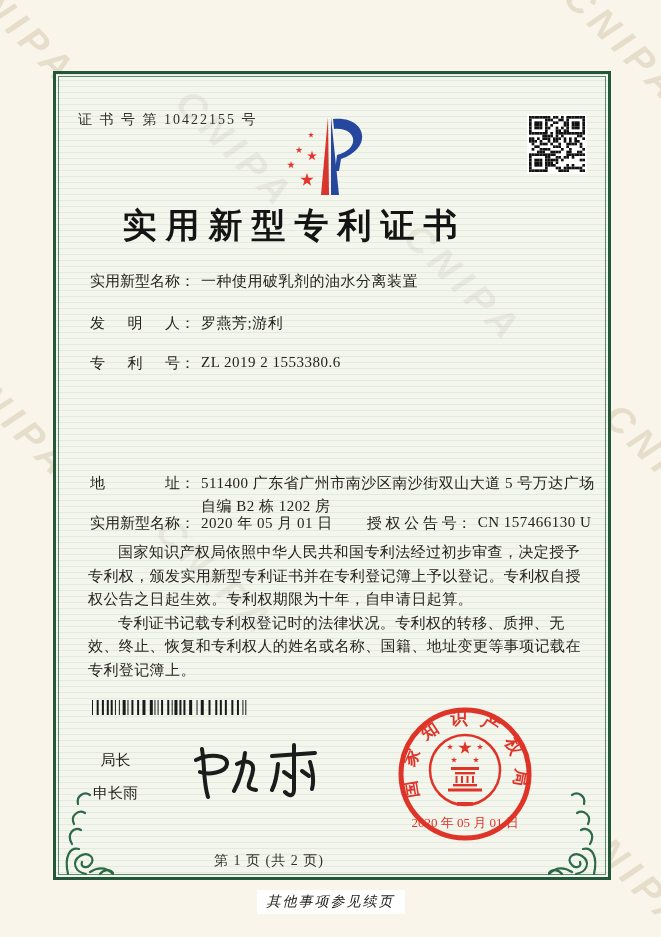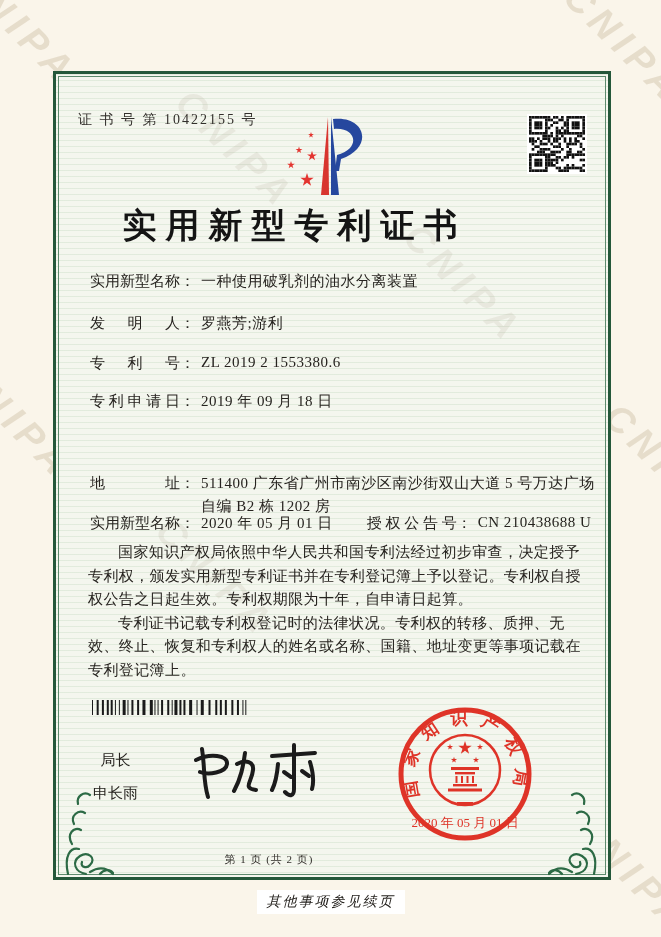--- a/index.html
+++ b/index.html
@@ -48,21 +48,21 @@
   .barcode{position:absolute;left:92px;top:700px;line-height:0;}
 
   .signoff{position:absolute;left:93px;top:751px;font-size:15px;color:#26231f;
            font-family:"Liberation Sans","DejaVu Sans",sans-serif;text-align:center;}
   .signoff .name{margin-top:14px;}
   .signature{position:absolute;left:182px;top:733px;}
 
   .seal{position:absolute;left:394px;top:703px;opacity:0.93;mix-blend-mode:multiply;}
 
   .pageinfo{position:absolute;left:0;top:852px;width:538px;text-align:center;
-            font-size:11px;color:#33302c;letter-spacing:1px;}
+            font-size:14px;color:#33302c;letter-spacing:1px;}
   .contnote{position:absolute;left:0;top:890px;width:661px;text-align:center;z-index:5;}
   .contnote span{display:inline-block;background:#ffffff;padding:3px 10px;font-size:14px;
                  font-style:italic;color:#26231f;letter-spacing:2px;}
 
   .orn{position:absolute;z-index:4;line-height:0;}
   .orn-l{left:56px;top:786px;}
   .orn-r{left:548px;top:786px;transform:scaleX(-1);}
 </style>
 </head>
 <body>
@@ -374,28 +374,25 @@
 
     <div class="frow" style="top:272px">
       <span class="flabel">实用新型名称</span><span class="fcolon">：</span><span class="fval">一种使用破乳剂的油水分离装置</span>
     </div>
     <div class="frow" style="top:314px">
       <span class="flabel">发明人</span><span class="fcolon">：</span><span class="fval">罗燕芳;游利</span>
     </div>
     <div class="frow" style="top:354px">
       <span class="flabel">专利号</span><span class="fcolon">：</span><span class="fval">ZL 2019 2 1553380.6</span>
     </div>
-    <div class="frow" style="top:392px">
-      <span class="flabel">专利申请日</span><span class="fcolon">：</span><span class="fval">2019 年 09 月 18 日</span>
-    </div>
     <div class="frow" style="top:474px">
       <span class="flabel">地址</span><span class="fcolon">：</span><span class="fval"><span>511400 广东省广州市南沙区南沙街双山大道 5 号万达广场</span><div class="addr2">自编 B2 栋 1202 房</div></span>
     </div>
     <div class="frow" style="top:514px">
-      <span class="flabel">实用新型名称</span><span class="fcolon">：</span><span class="fval">2020 年 05 月 01 日</span><span class="flabel g2">授权公告号</span><span class="fcolon">：</span><span class="fval">CN 210438688 U</span>
+      <span class="flabel">实用新型名称</span><span class="fcolon">：</span><span class="fval">2020 年 05 月 01 日</span><span class="flabel g2">授权公告号</span><span class="fcolon">：</span><span class="fval">CN 157466130 U</span>
     </div>
 
     <div class="paras">
       <p>国家知识产权局依照中华人民共和国专利法经过初步审查，决定授予专利权，颁发实用新型专利证书并在专利登记簿上予以登记。专利权自授权公告之日起生效。专利权期限为十年，自申请日起算。</p>
       <p>专利证书记载专利权登记时的法律状况。专利权的转移、质押、无效、终止、恢复和专利权人的姓名或名称、国籍、地址变更等事项记载在专利登记簿上。</p>
     </div>
 
     <div class="barcode">
       <svg id="bc-svg" width="156" height="15" viewBox="0 0 156 15">
           <rect x="0" y="0" width="1" height="15" fill="#1a1a1a"></rect>

